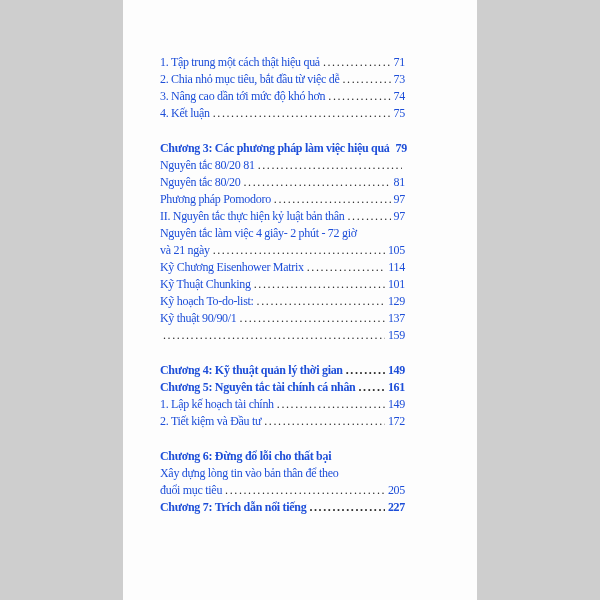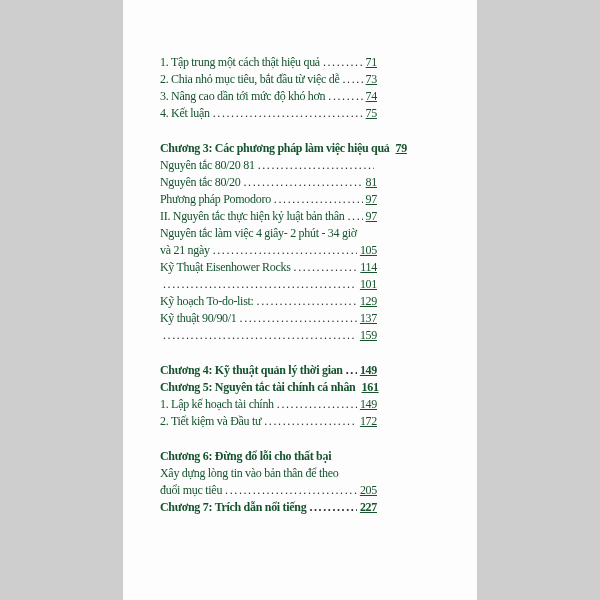--- a/index.html
+++ b/index.html
@@ -15,22 +15,22 @@
   }
   .paper {
     position: absolute;
     left: 123px;
     top: 0;
     width: 354px;
     height: 600px;
     background: #fdfdfd;
   }
   .toc {
-    padding: 54px 100px 0 37px;
-    color: #14532d;
+    padding: 54px 72px 0 37px;
+    color: #1d4ed8;
     font-size: 12px;
     line-height: 17px;
     letter-spacing: -0.3px;
   }
   .row {
     display: flex;
     align-items: baseline;
     white-space: nowrap;
   }
   .row.gap { margin-top: 18px; }
@@ -40,21 +40,21 @@
     flex: 1 1 auto;
     min-width: 0;
     overflow: hidden;
     margin: 0 2px 0 3px;
     letter-spacing: 1.6px;
     color: #2a2a2a;
   }
   .dots::after {
     content: "....................................................................................................";
   }
-  .pg { flex: 0 0 auto; margin-left: 1px; text-decoration: underline; }
+  .pg { flex: 0 0 auto; margin-left: 1px; }
 </style>
 </head>
 <body>
 
 <div class="backdrop">
   <div class="paper">
     <div class="toc">
 
     <div class="row">
           <span class="title">1. Tập trung một cách thật hiệu quả</span>
@@ -95,35 +95,36 @@
           <span class="title">Phương pháp Pomodoro</span>
           <span class="dots"></span>
           <span class="pg">97</span>
         </div>
         <div class="row">
           <span class="title">II. Nguyên tắc thực hiện kỷ luật bản thân</span>
           <span class="dots"></span>
           <span class="pg">97</span>
         </div>
         <div class="row">
-          <span class="title">Nguyên tắc làm việc 4 giây- 2 phút - 34 giờ</span>
+          <span class="title">Nguyên tắc làm việc 4 giây- 2 phút - 72 giờ</span>
 
           <span class="pg"></span>
         </div>
         <div class="row">
           <span class="title">và 21 ngày</span>
           <span class="dots"></span>
           <span class="pg">105</span>
         </div>
         <div class="row">
-          <span class="title">Kỹ Thuật Eisenhower Rocks</span>
+          <span class="title">Kỹ Chương Eisenhower Matrix</span>
           <span class="dots"></span>
           <span class="pg">114</span>
         </div>
         <div class="row">
+          <span class="title">Kỹ Thuật Chunking</span>
           <span class="dots"></span>
           <span class="pg">101</span>
         </div>
         <div class="row">
           <span class="title">Kỹ hoạch To-do-list:</span>
           <span class="dots"></span>
           <span class="pg">129</span>
         </div>
         <div class="row">
           <span class="title">Kỹ thuật 90/90/1</span>

